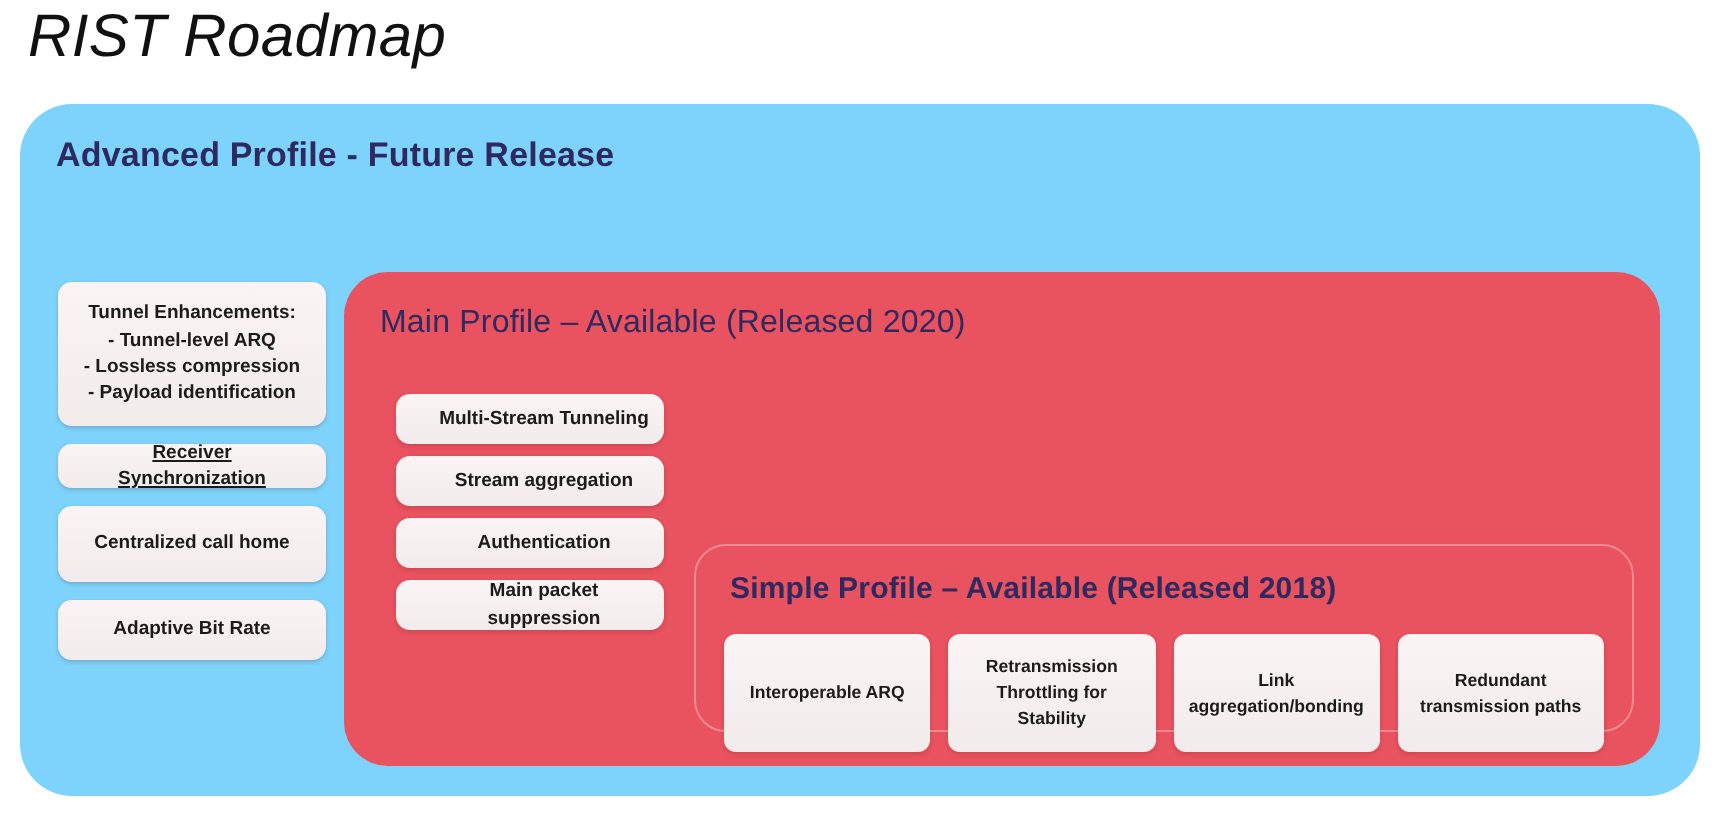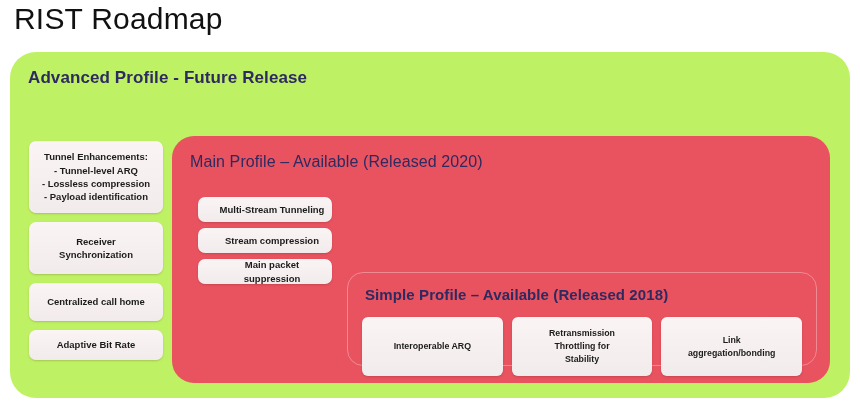--- a/index.html
+++ b/index.html
@@ -16,34 +16,35 @@
     background: #ffffff;
     position: relative;
   }
 
   
   #slide-title {
     position: absolute;
     left: 14px;
     top: 2px;
     font-size: 30px;
+    font-style: italic;
     font-weight: 400;
     letter-spacing: 0.2px;
     color: #111111;
     white-space: nowrap;
   }
 
   
   #advanced-profile {
     position: absolute;
     left: 10px;
     top: 52px;
     width: 840px;
     height: 346px;
-    background: #bef264;
+    background: #7dd3fc;
     border-radius: 26px 26px 26px 26px;
   }
 
   #advanced-profile-title {
     position: absolute;
     left: 18px;
     top: 16px;
     font-size: 17px;
     font-weight: 700;
     color: #2e2a60;
@@ -72,21 +73,21 @@
     line-height: 1.42;
     text-align: center;
     display: flex;
     align-items: center;
     justify-content: center;
     padding: 6px 5px;
     white-space: pre-line;
   }
 
   #advanced-feature-column .feature-card:nth-child(1) { height: 72px; }
-  #advanced-feature-column .feature-card:nth-child(2) { height: 52px; }
+  #advanced-feature-column .feature-card:nth-child(2) { height: 22px; text-decoration: underline; }
   #advanced-feature-column .feature-card:nth-child(3) { height: 38px; }
   #advanced-feature-column .feature-card:nth-child(4) { height: 30px; }
   #advanced-feature-column .feature-card:nth-child(5) { height: 30px; }
 
   
   #main-profile {
     position: absolute;
     left: 162px;
     top: 84px;
     width: 658px;
@@ -181,34 +182,37 @@
     <div class="feature-card">Centralized call home</div>
     <div class="feature-card">Adaptive Bit Rate</div>
   </div>
 
   <section id="main-profile">
 
     <div id="main-profile-title">Main Profile – Available (Released 2020)</div>
 
     <div id="main-feature-column">
       <div class="feature-card">Multi-Stream Tunneling</div>
-      <div class="feature-card">Stream compression</div>
+      <div class="feature-card">Stream aggregation</div>
+      <div class="feature-card">Authentication</div>
       <div class="feature-card">Main packet suppression</div>
     </div>
 
     <section id="simple-profile">
 
       <div id="simple-profile-title">Simple Profile – Available (Released 2018)</div>
 
       <div id="simple-feature-row">
         <div class="feature-card">Interoperable ARQ</div>
         <div class="feature-card">Retransmission
 Throttling for
 Stability</div>
         <div class="feature-card">Link
 aggregation/bonding</div>
+        <div class="feature-card">Redundant
+transmission paths</div>
       </div>
 
     </section>
 
   </section>
 
 </section>
 
 </body></html>

